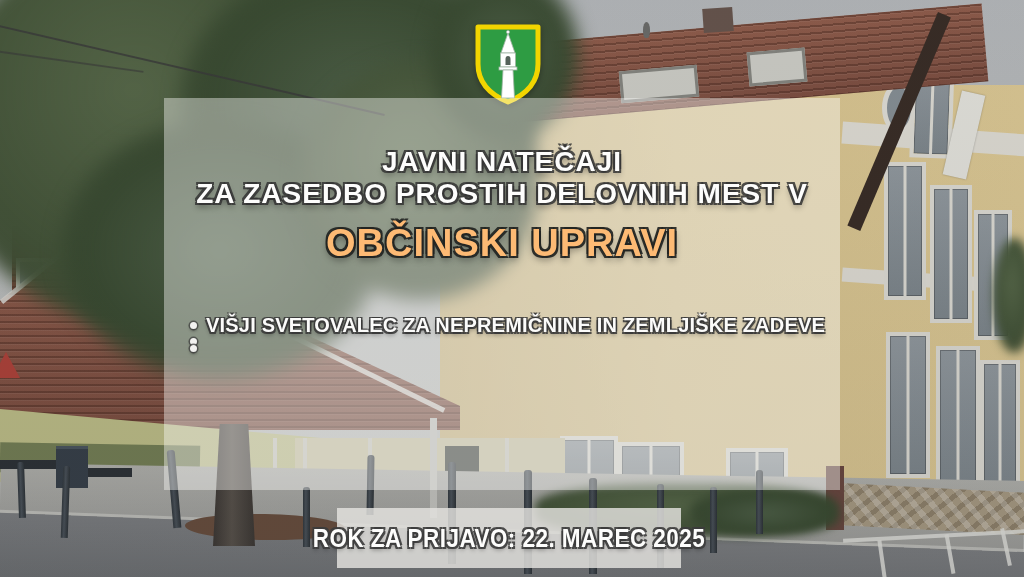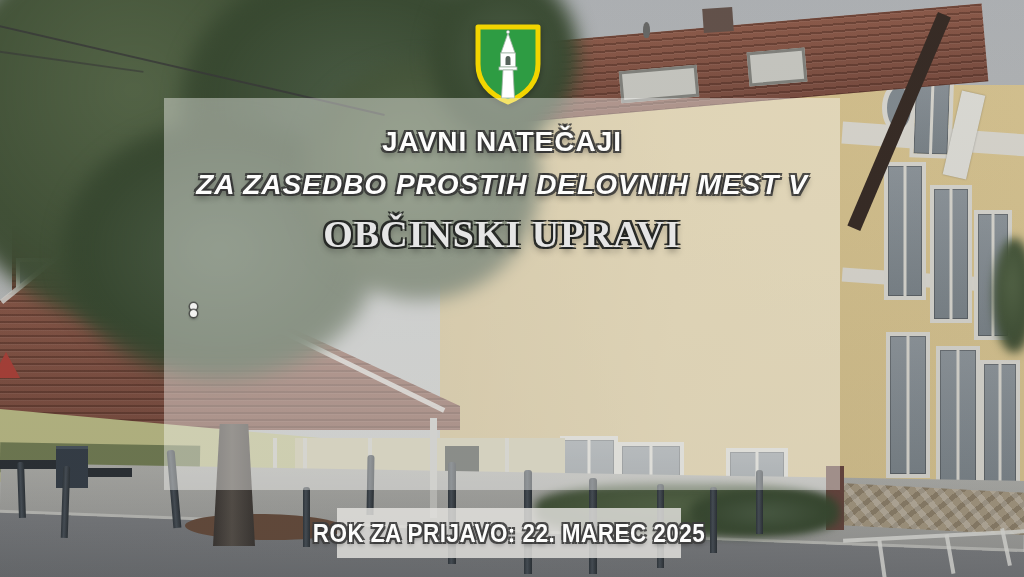--- a/index.html
+++ b/index.html
@@ -29,34 +29,34 @@
   .whiteline{background:rgba(235,235,230,.85);}
   .vignette{inset:0;background:linear-gradient(180deg,rgba(20,22,24,.10),rgba(20,22,24,.16));}
   
   .panel{left:164px;top:98px;width:676px;height:392px;
          background:rgba(250,250,247,.42);
          display:flex;flex-direction:column;align-items:center;text-align:center;}
   .h-small{font-size:28px;font-weight:bold;line-height:32px;letter-spacing:1px;color:#fdfdfc;
       text-shadow:-2px -2px 0 rgba(52,52,52,.85),2px -2px 0 rgba(52,52,52,.85),
                   -2px 2px 0 rgba(52,52,52,.85),2px 2px 0 rgba(52,52,52,.85),
                   0 4px 6px rgba(0,0,0,.40);}
-  .h-green{font-size:38px;font-weight:bold;line-height:46px;letter-spacing:1px;color:#e5e5e5;
+  .h-green{font-size:38px;font-weight:bold;line-height:46px;letter-spacing:1px;color:#fdba74;
       text-shadow:-2px -2px 0 rgba(34,36,34,.92),2px -2px 0 rgba(34,36,34,.92),
                   -2px 2px 0 rgba(34,36,34,.92),2px 2px 0 rgba(34,36,34,.92),
-                  0 4px 7px rgba(0,0,0,.42);font-family:Liberation Serif, serif;}
+                  0 4px 7px rgba(0,0,0,.42);}
   .jobs{list-style:none;margin:46px 0 0 0;padding:0 0 0 26px;align-self:flex-start;text-align:left;}
   .jobs li{display:flex;align-items:center;font-size:20px;font-weight:bold;line-height:26px;
       letter-spacing:.2px;color:#fbfbfa;white-space:nowrap;
       text-shadow:-1.5px -1.5px 0 rgba(55,55,55,.85),1.5px -1.5px 0 rgba(55,55,55,.85),
                   -1.5px 1.5px 0 rgba(55,55,55,.85),1.5px 1.5px 0 rgba(55,55,55,.85),
                   0 3px 4px rgba(0,0,0,.40);}
   .dot{flex:0 0 auto;width:7px;height:7px;border-radius:50%;background:#f2f2f0;margin-right:9px;
       box-shadow:0 0 0 1.5px rgba(60,60,60,.7),0 2px 3px rgba(0,0,0,.4);}
   
-  .badge{left:337px;top:508px;width:344px;height:50px;background:rgba(228,227,223,.82);
+  .badge{left:337px;top:508px;width:344px;height:60px;background:rgba(228,227,223,.82);
          display:flex;align-items:center;justify-content:center;}
   .badge span{display:inline-block;transform:scaleX(.90);white-space:nowrap;
       font-size:25px;font-weight:bold;letter-spacing:.5px;color:#fdfdfc;
       text-shadow:-2px -2px 0 rgba(60,60,60,.9),2px -2px 0 rgba(60,60,60,.9),
                   -2px 2px 0 rgba(60,60,60,.9),2px 2px 0 rgba(60,60,60,.9),
                   0 3px 5px rgba(0,0,0,.35);}
   .emblem{left:472px;top:22px;width:72px;height:88px;filter:drop-shadow(0 2px 3px rgba(0,0,0,.35));}
 </style>
 </head>
 <body>
@@ -155,24 +155,28 @@
         <polygon points="36,11 29,31 43,31"></polygon>
         <rect x="28.5" y="31" width="15" height="14"></rect>
         <rect x="27" y="45" width="18" height="3"></rect>
         <polygon points="31,48 41,48 42.5,76 29.5,76"></polygon>
       </g>
       <path d="M33.5 37 a2.5 3 0 0 1 5 0 v6 h-5 z" fill="#55625a" stroke="none"></path>
     </svg>
   </div>
 
   <div class="p panel">
-    <div class="h-small" style="margin-top:28px;">JAVNI NATEČAJI</div>
-    <div class="h-small" style="margin-top:11px;font-style:italic;">ZA ZASEDBO PROSTIH DELOVNIH MEST V</div>
+    <div class="h-small" style="margin-top:48px;">JAVNI NATEČAJI</div>
+    <div class="h-small" style="margin-top:0;">ZA ZASEDBO PROSTIH DELOVNIH MEST V</div>
     <div class="h-green" style="margin-top:10px;">OBČINSKI UPRAVI</div>
     <ul class="jobs">
+      <li>
+        <span class="dot"></span>
+        <span>VIŠJI SVETOVALEC ZA NEPREMIČNINE IN ZEMLJIŠKE ZADEVE</span>
+      </li>
       <li>
         <span class="dot"></span>
       </li>
       <li>
         <span class="dot"></span>
       </li>
     </ul>
   </div>
 
   <div class="p badge">

